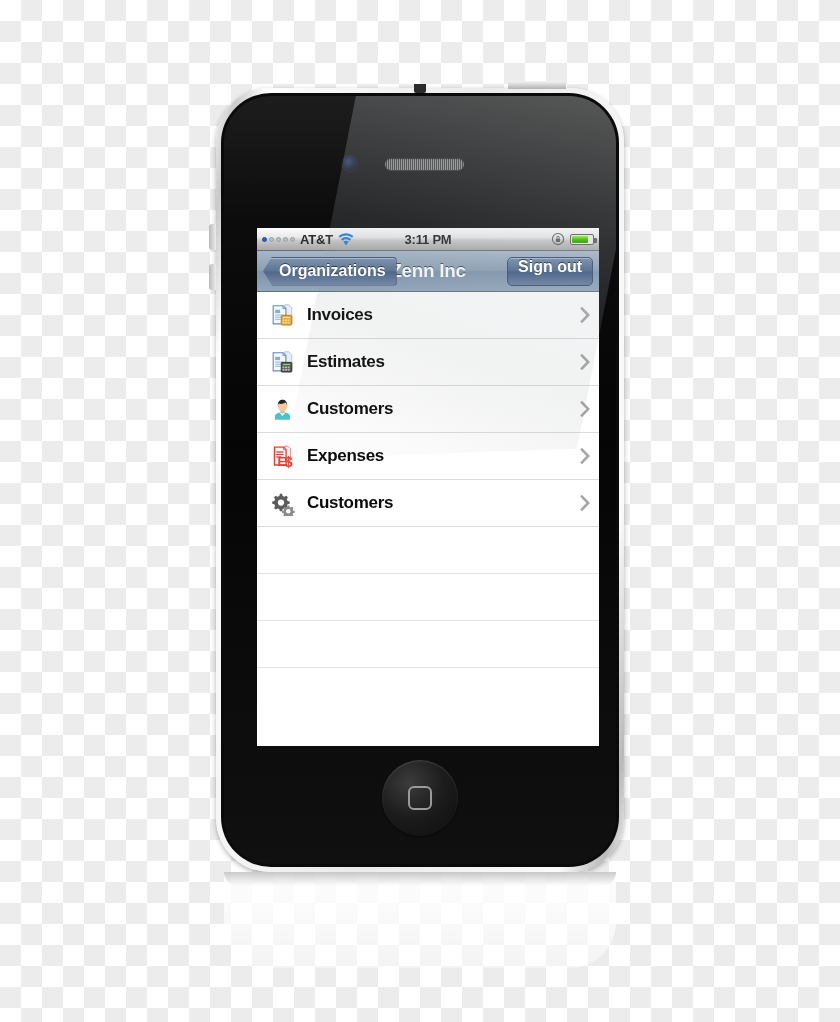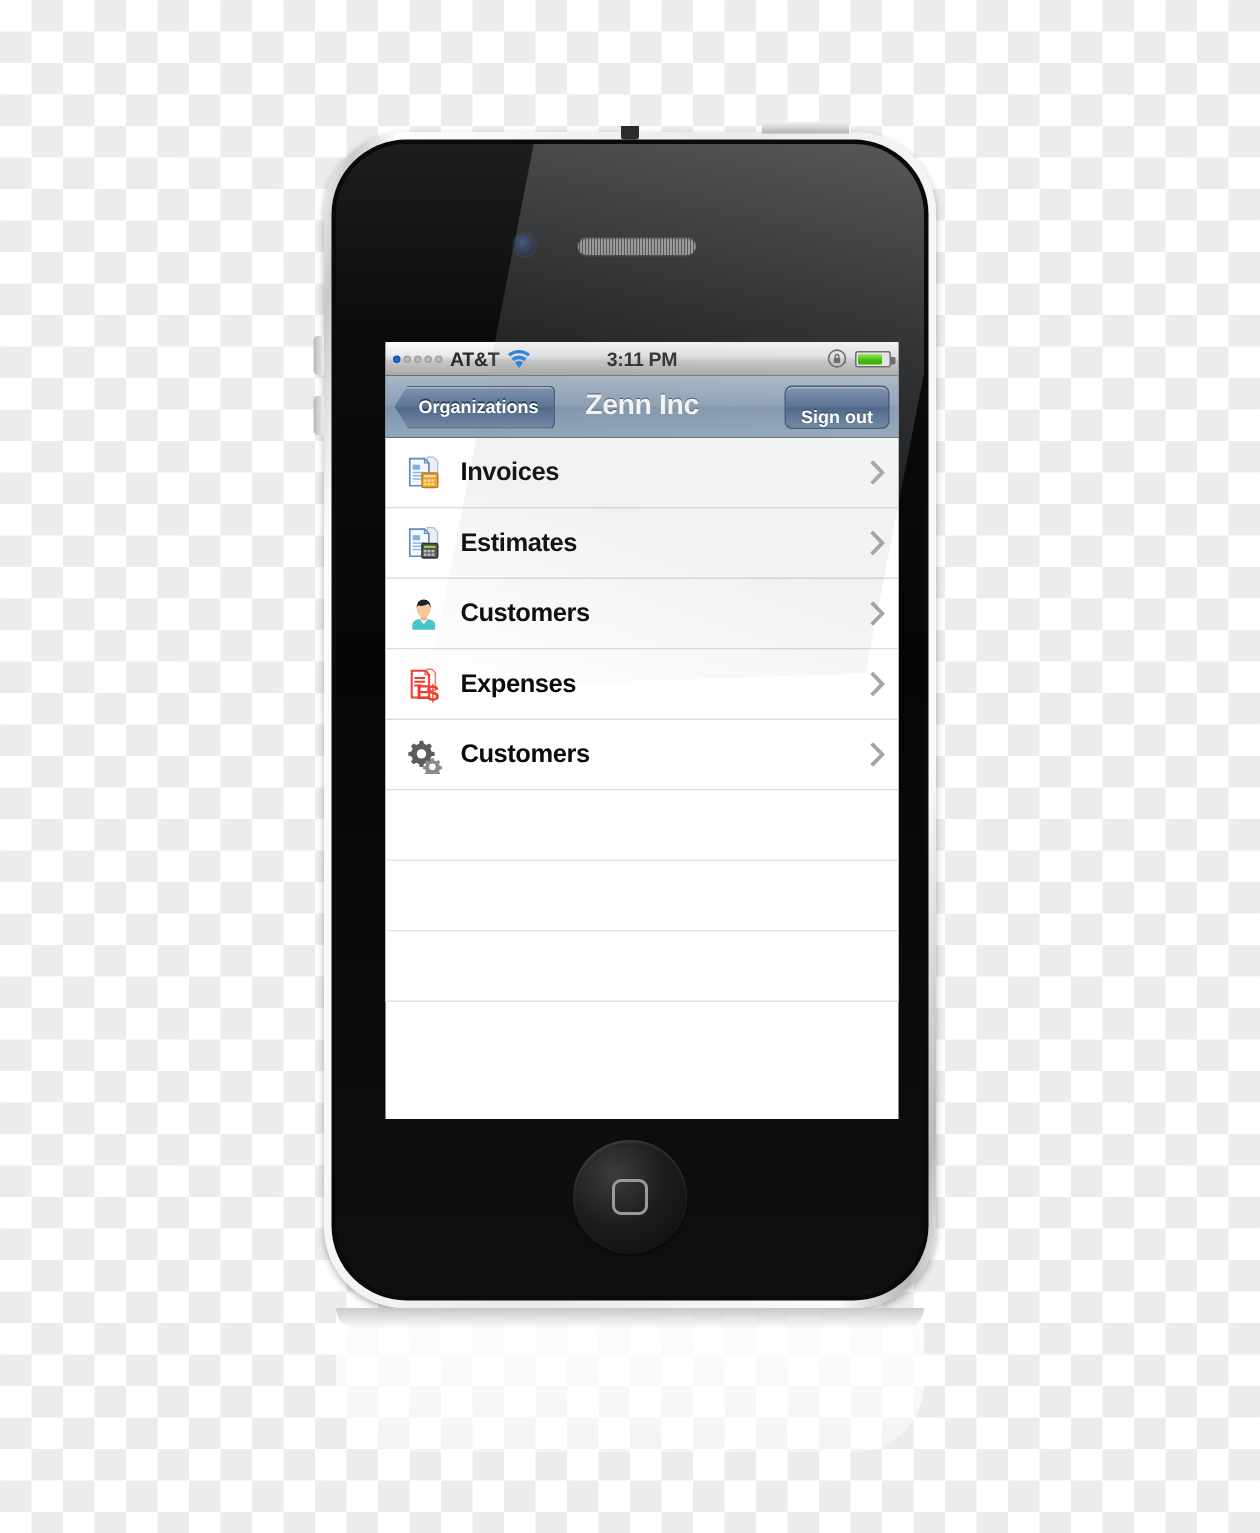--- a/index.html
+++ b/index.html
@@ -276,40 +276,40 @@
     letter-spacing: -0.3px;
     pointer-events: none;
   }
   .back-button {
     position: relative;
     z-index: 2;
     height: 29px;
     display: flex;
     align-items: center;
     padding: 0 10px 0 16px;
-    font-size: 12px;
+    font-size: 16px;
     font-weight: bold;
     color: #ffffff;
     text-shadow: 0 -1px 0 rgba(30,45,70,0.8);
     background: linear-gradient(180deg, #8094ad 0%, #5d7493 48%, #50688a 52%, #7489a4 100%);
     border: 1px solid #4a5e79;
     border-radius: 4px 4px 4px 4px;
     box-shadow: inset 0 1px 0 rgba(255,255,255,0.35);
     cursor: pointer;
     clip-path: polygon(9px 0, 100% 0, 100% 100%, 9px 100%, 0 50%);
     border-left: none;
   }
   .nav-button {
     position: relative;
     z-index: 2;
     height: 29px;
     display: flex;
-    align-items: flex-end;
+    align-items: flex-start;
     padding: 0 10px;
-    font-size: 12px;
+    font-size: 16px;
     font-weight: bold;
     color: #ffffff;
     text-shadow: 0 -1px 0 rgba(30,45,70,0.8);
     background: linear-gradient(180deg, #8094ad 0%, #5d7493 48%, #50688a 52%, #7489a4 100%);
     border: 1px solid #4a5e79;
     border-radius: 5px;
     box-shadow: inset 0 1px 0 rgba(255,255,255,0.35);
     cursor: pointer;
     margin-left: 40px;
   }

